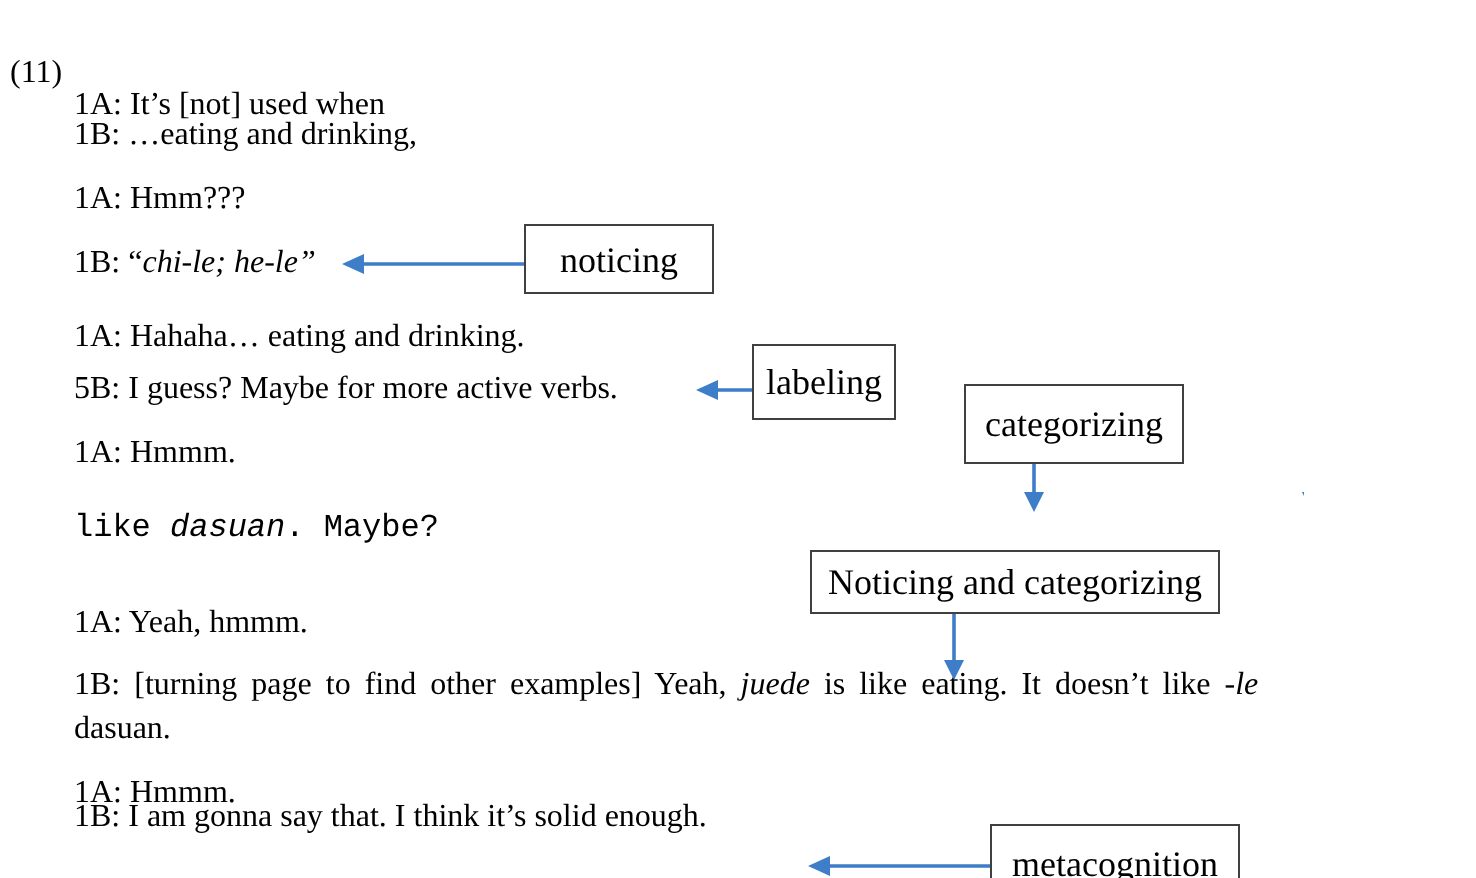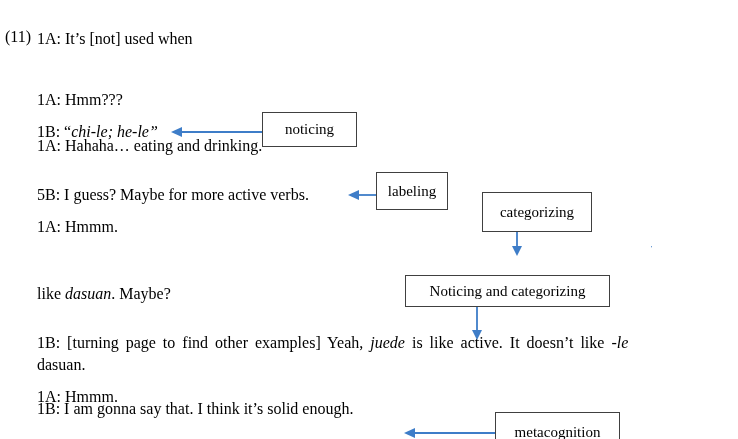--- a/index.html
+++ b/index.html
@@ -27,44 +27,44 @@
     line-height: 22px;
     white-space: nowrap;
   }
   .ln span.i { font-style: italic; }
   .ln span.u {
     text-underline-offset: 3px;
     text-decoration-thickness: 1px;
     text-align: right;
   }
   
-  .l0  { top: 9px; }
+  .l0  { top: 23px; }
   .l1  { top: 38px; }
   .l2  { top: 70px; }
   .l3  { top: 102px; }
-  .l4  { top: 116px; }
+  .l4  { top: 139px; }
   .l5  { top: 165px; }
   .l6  { top: 197px; }
   .l7  { top: 228px; word-spacing: 1.5px; }
-  .l8  { top: 264px; }
+  .l8  { top: 234px; font-family: Liberation Mono, monospace; }
   .l9  { top: 282px; }
   .l10 { top: 313px; word-spacing: 3px; }
   .l11 { top: 335px; }
   .l12 { top: 367px; }
   .l13 { top: 379px; }
 
   .abox {
     position: absolute;
     box-sizing: border-box;
     border: 1.5px solid var(--box-border, #404040);
     background: #ffffff;
     display: flex;
     align-items: center;
     justify-content: center;
-    font-size: 15px;
+    font-size: 18px;
     line-height: 1;
     white-space: nowrap;
   }
   .box-noticing      { left: 262px; top: 93px;  width: 95px;  height: 35px; }
   .box-labeling      { left: 376px; top: 153px; width: 72px;  height: 38px; }
   .box-categorizing  { left: 482px; top: 173px; width: 110px; height: 40px; }
   .box-contrasting   { left: 607px; top: 151px; width: 120px; height: 39px; }
   .box-notcat        { left: 405px; top: 256px; width: 205px; height: 32px; }
   .box-metacognition { left: 495px; top: 393px; width: 125px; height: 40px; }
 
@@ -78,27 +78,29 @@
   .arrow-head { fill: var(--arrow, #3E7DC8); }
 </style>
 </head>
 <body>
 
 <div class="page">
 
   <span class="exnum">(11)</span>
 
   <div class="ln l0"><span>1A: It’s [not] used when</span></div>
+  <div class="ln l1"><span>1B: …eating and drinking,</span></div>
   <div class="ln l2"><span>1A: Hmm???</span></div>
   <div class="ln l3"><span>1B: “</span><span class="i u">chi-le; he-le”</span></div>
   <div class="ln l4"><span>1A: Hahaha… eating and drinking.</span></div>
   <div class="ln l5"><span>5B: I guess? Maybe for more </span><span class="u">active verbs</span><span>.</span></div>
   <div class="ln l6"><span>1A: Hmmm.</span></div>
   <div class="ln l8"><span>like </span><span class="i">dasuan</span><span>. Maybe?</span></div>
-  <div class="ln l10"><span>1B: [turning page to find other examples] Yeah, </span><span class="i u">juede</span><span class="u"> is like active</span><span>. It doesn’t like </span><span class="i">-le</span></div>
+  <div class="ln l9"><span>1A: Yeah, hmmm.</span></div>
+  <div class="ln l10"><span>1B: [turning page to find other examples] Yeah, </span><span class="i u">juede</span><span class="u"> is like eating</span><span>. It doesn’t like </span><span class="i">-le</span></div>
   <div class="ln l11"><span>dasuan.</span></div>
   <div class="ln l12"><span>1A: Hmmm.</span></div>
   <div class="ln l13"><span>1B: I am gonna say that. </span><span class="u">I think it’s solid enough.</span></div>
 
   <div class="abox box-noticing">
     <span>noticing</span>
   </div>
   <div class="abox box-labeling">
     <span>labeling</span>
   </div>

